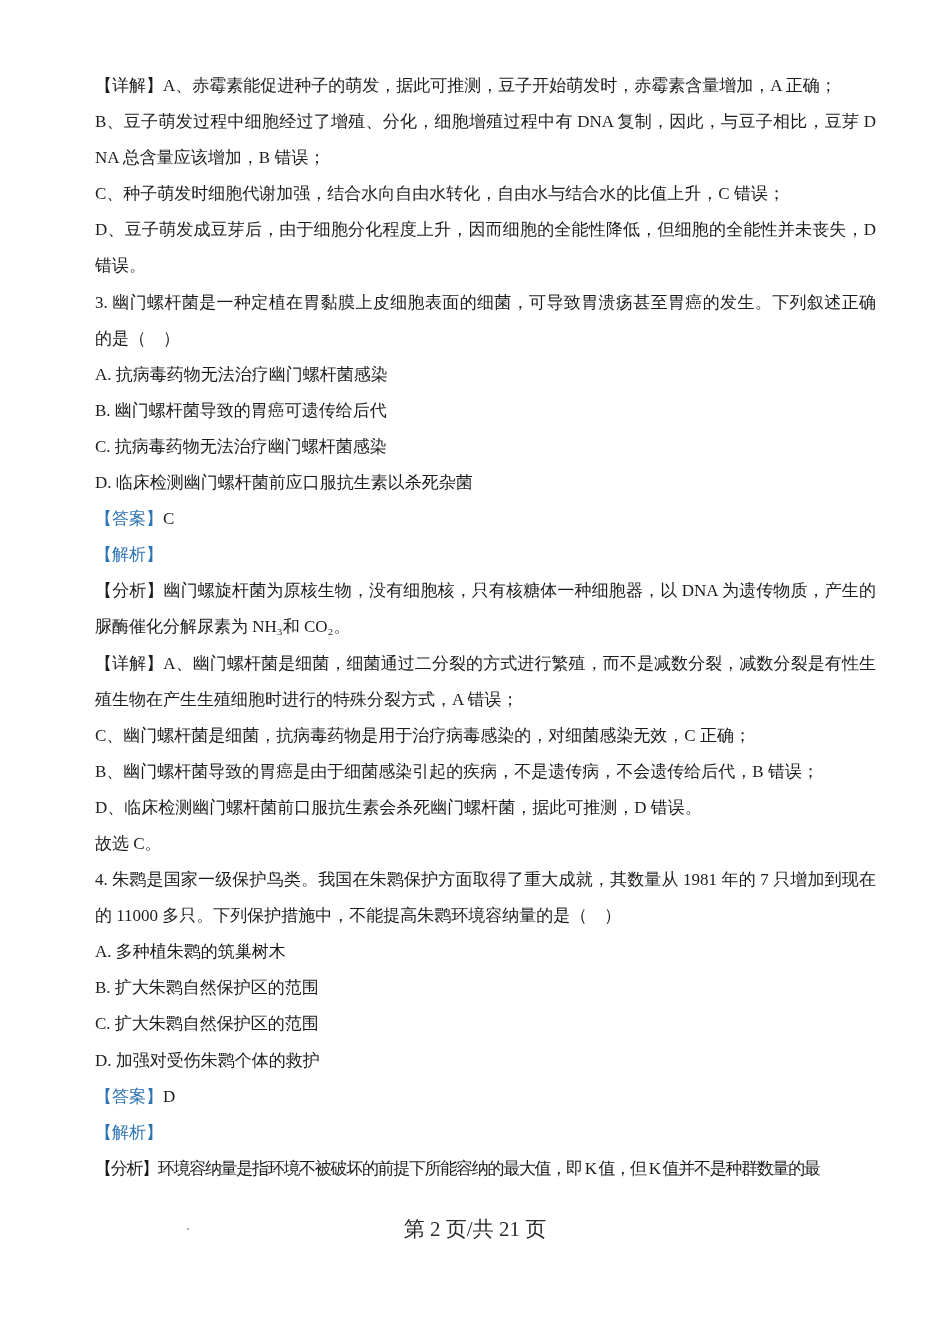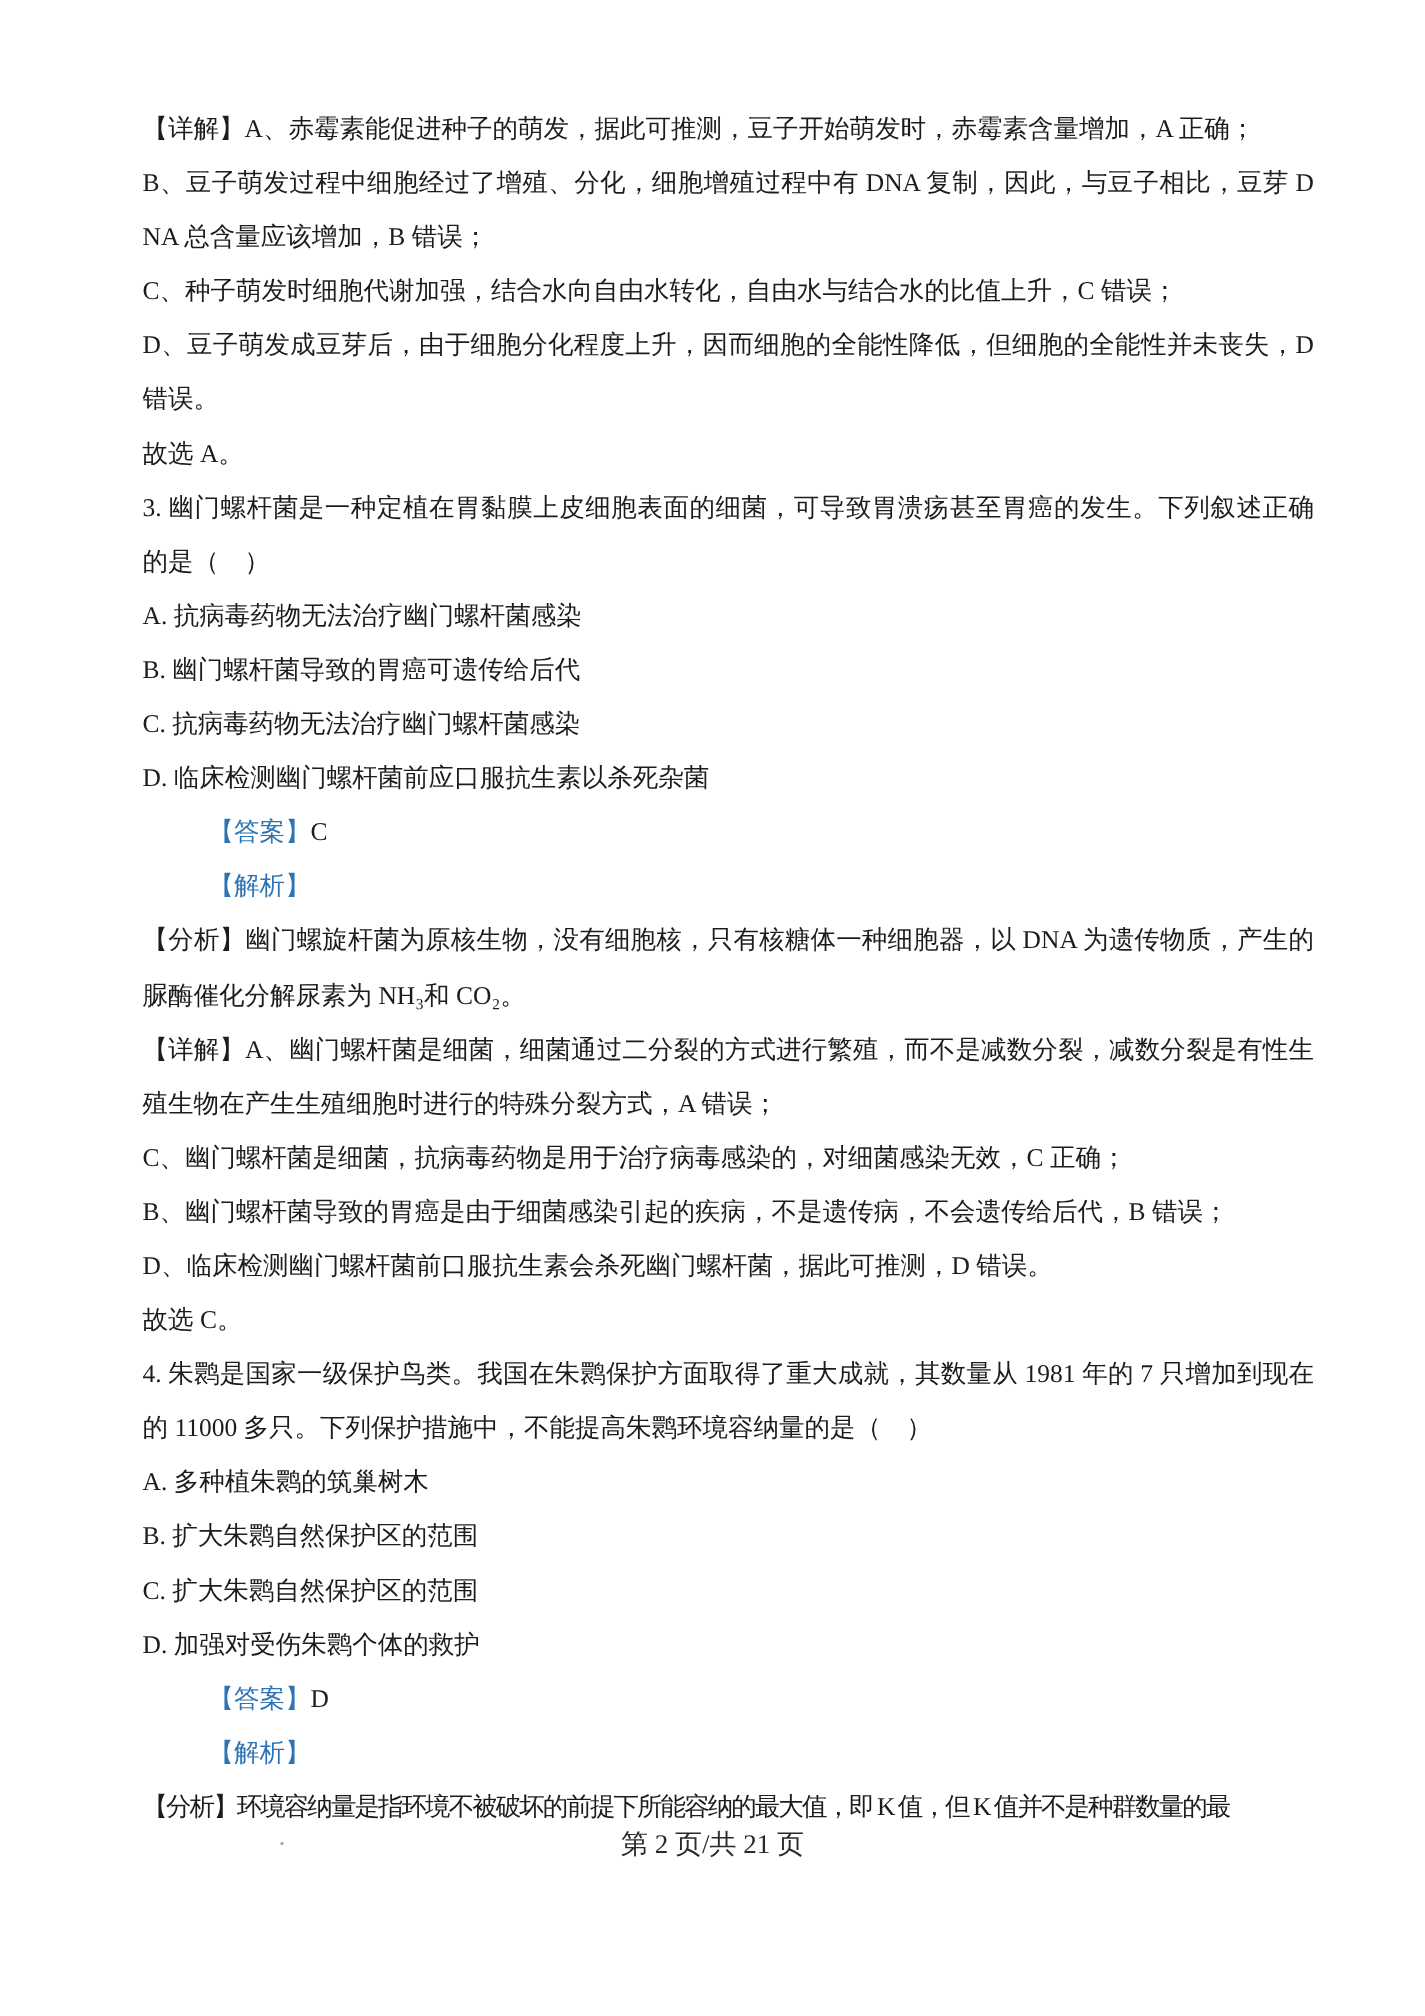--- a/index.html
+++ b/index.html
@@ -18,28 +18,28 @@
   }
   .content p {
     margin: 0;
     font-size: 17px;
     line-height: 36.1px;
     color: #1c1c1c;
     text-align: justify;
     text-justify: inter-character;
     word-break: break-all;
   }
-  .label-blue { color: #2E74B5; margin-left: 44px; }
+  .label-blue { color: #2E74B5; }
   .tight { letter-spacing: -1.3px; font-family: Liberation Serif, serif; }
   .footer {
     position: absolute;
     top: 1216px; left: 0;
     width: 100%;
     text-align: center;
-    font-size: 18px;
+    font-size: 21px;
     line-height: 26px;
     color: #2a2a2a;
     font-family: "Liberation Serif", "DejaVu Serif", serif;
   }
   .stray-dot {
     position: absolute;
     left: 187px; top: 1228px;
     width: 2px; height: 2px;
     background: #9a9a9a;
     border-radius: 50%;
@@ -48,21 +48,20 @@
 </head>
 <body>
 
 <div class="page">
   <div class="content">
 
     <p><span>【详解】A、赤霉素能促进种子的萌发，据此可推测，豆子开始萌发时，赤霉素含量增加，A 正确；</span></p>
     <p><span>B、豆子萌发过程中细胞经过了增殖、分化，细胞增殖过程中有 DNA 复制，因此，与豆子相比，豆芽 DNA 总含量应该增加，B 错误；</span></p>
     <p><span>C、种子萌发时细胞代谢加强，结合水向自由水转化，自由水与结合水的比值上升，C 错误；</span></p>
     <p><span>D、豆子萌发成豆芽后，由于细胞分化程度上升，因而细胞的全能性降低，但细胞的全能性并未丧失，D 错误。</span></p>
-    <p><span>故选 A。</span></p>
 
     <p><span>3. 幽门螺杆菌是一种定植在胃黏膜上皮细胞表面的细菌，可导致胃溃疡甚至胃癌的发生。下列叙述正确的是（　）</span></p>
     <p><span>A. 抗病毒药物无法治疗幽门螺杆菌感染</span></p>
     <p><span>B. 幽门螺杆菌导致的胃癌可遗传给后代</span></p>
     <p><span>C. 抗病毒药物无法治疗幽门螺杆菌感染</span></p>
     <p><span>D. 临床检测幽门螺杆菌前应口服抗生素以杀死杂菌</span></p>
 
     <p><span class="label-blue">【答案】</span><span>C</span></p>
     <p><span class="label-blue">【解析】</span><span></span></p>
 

